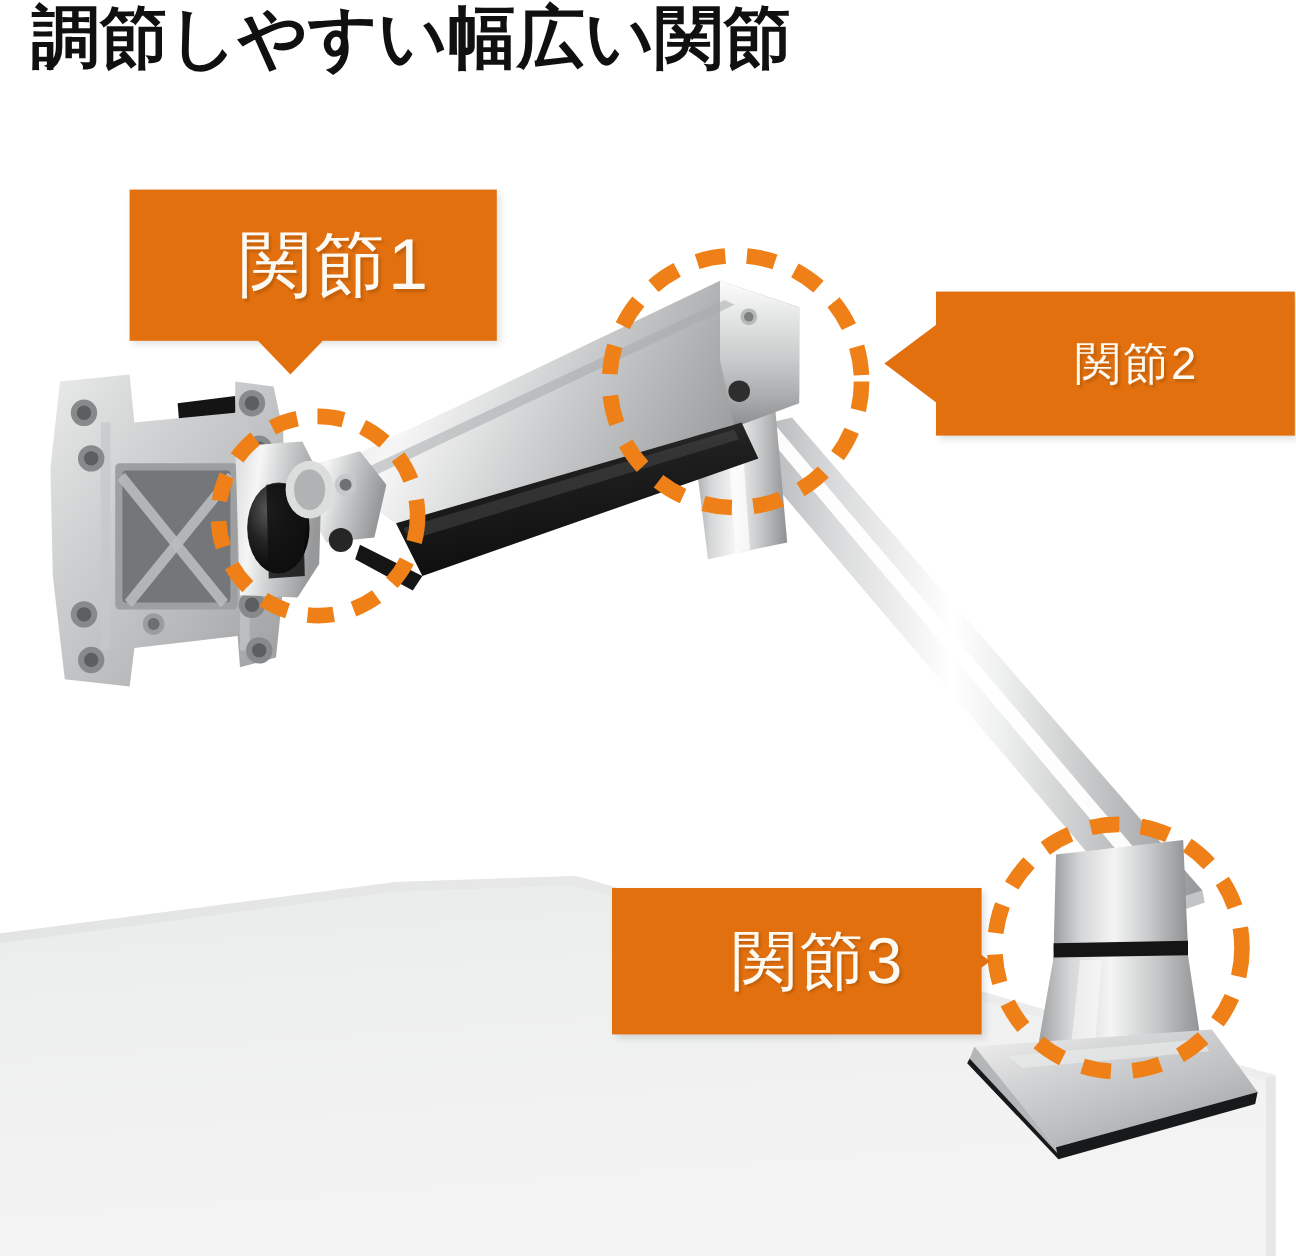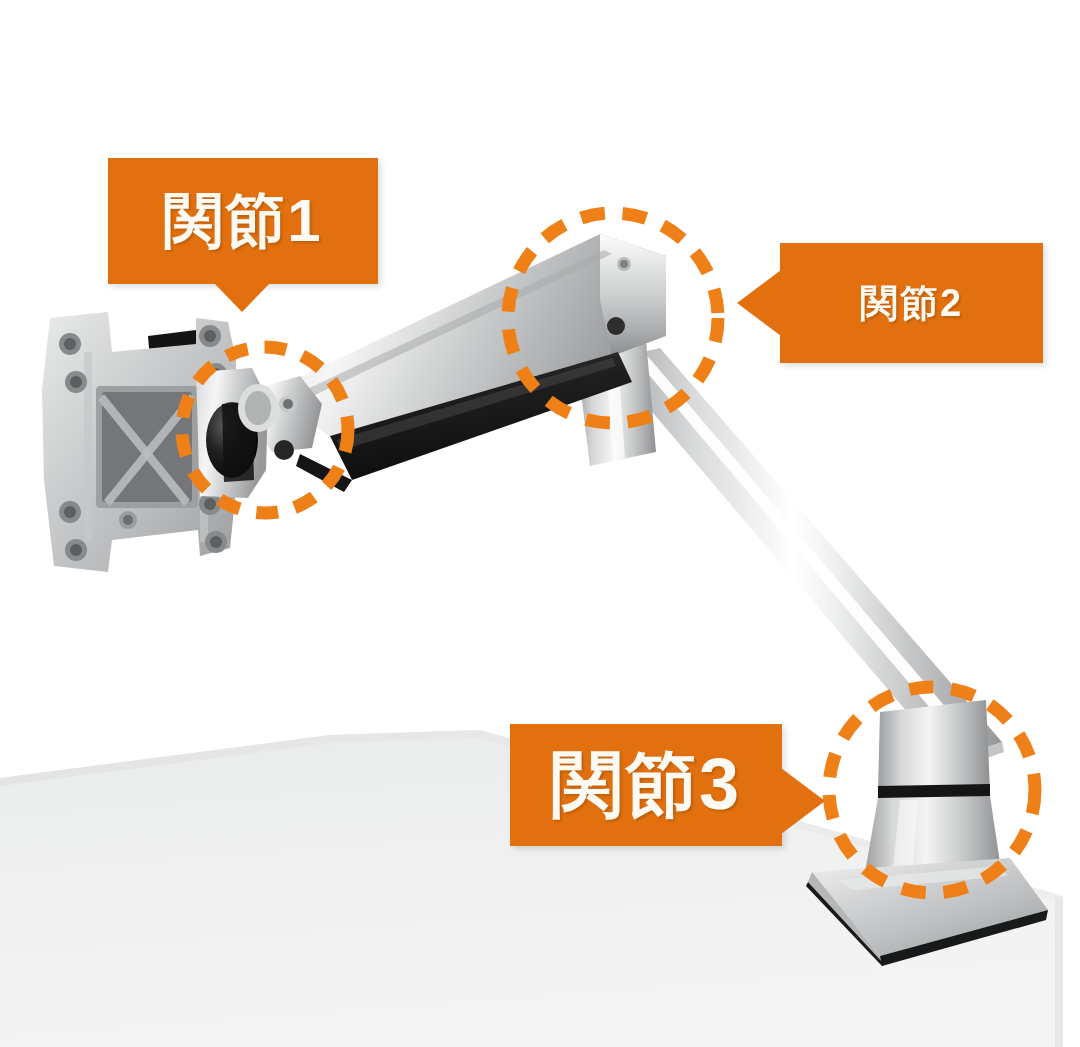--- a/index.html
+++ b/index.html
@@ -51,24 +51,25 @@
   .callout {
     position: absolute;
   }
   .callout-box {
     position: absolute;
     background: #e2700e;
     color: #fdfaf4;
     display: flex;
     align-items: center;
     justify-content: center;
-    font-weight: 700;
+    font-weight: 400;
     white-space: nowrap;
     text-shadow: 2px 2px 2px rgba(120,60,0,0.30);
     box-shadow: 3px 3px 6px rgba(0,0,0,0.13);
+    padding-left: 36px;
   }
   .callout-arrow {
     position: absolute;
     width: 0;
     height: 0;
   }
 
   
   #callout-1 .callout-box {
     left: 108px; top: 158px;
@@ -92,23 +93,23 @@
   }
   #callout-2 .callout-arrow {
     left: 737px; top: 270px;
     border-top: 33px solid transparent;
     border-bottom: 33px solid transparent;
     border-right: 44px solid #e2700e;
   }
 
   
   #callout-3 .callout-box {
-    left: 510px; top: 724px;
+    left: 510px; top: 740px;
     width: 272px; height: 122px;
-    font-size: 72px;
+    font-size: 54px;
     letter-spacing: 2px;
   }
   #callout-3 .callout-arrow {
     left: 781px; top: 768px;
     border-top: 33px solid transparent;
     border-bottom: 33px solid transparent;
     border-left: 44px solid #e2700e;
   }
 
   
@@ -117,20 +118,21 @@
     left: 0; top: 0;
     width: 1080px; height: 1047px;
     pointer-events: none;
   }
 </style>
 </head>
 <body>
 
 <div id="stage">
 
+  <div id="page-title">調節しやすい幅広い関節</div>
 
   <svg id="desk" viewBox="0 0 1080 347" width="1080" height="347" xmlns="http://www.w3.org/2000/svg">
     <defs>
       <linearGradient id="deskGrad" x1="0" y1="0" x2="0.25" y2="1">
         <stop offset="0%" stop-color="#e9eaea"></stop>
         <stop offset="35%" stop-color="#eeefef"></stop>
         <stop offset="100%" stop-color="#f4f4f4"></stop>
       </linearGradient>
       <linearGradient id="deskEdgeGrad" x1="0" y1="0" x2="1" y2="0">
         <stop offset="0%" stop-color="#e1e2e2"></stop>

